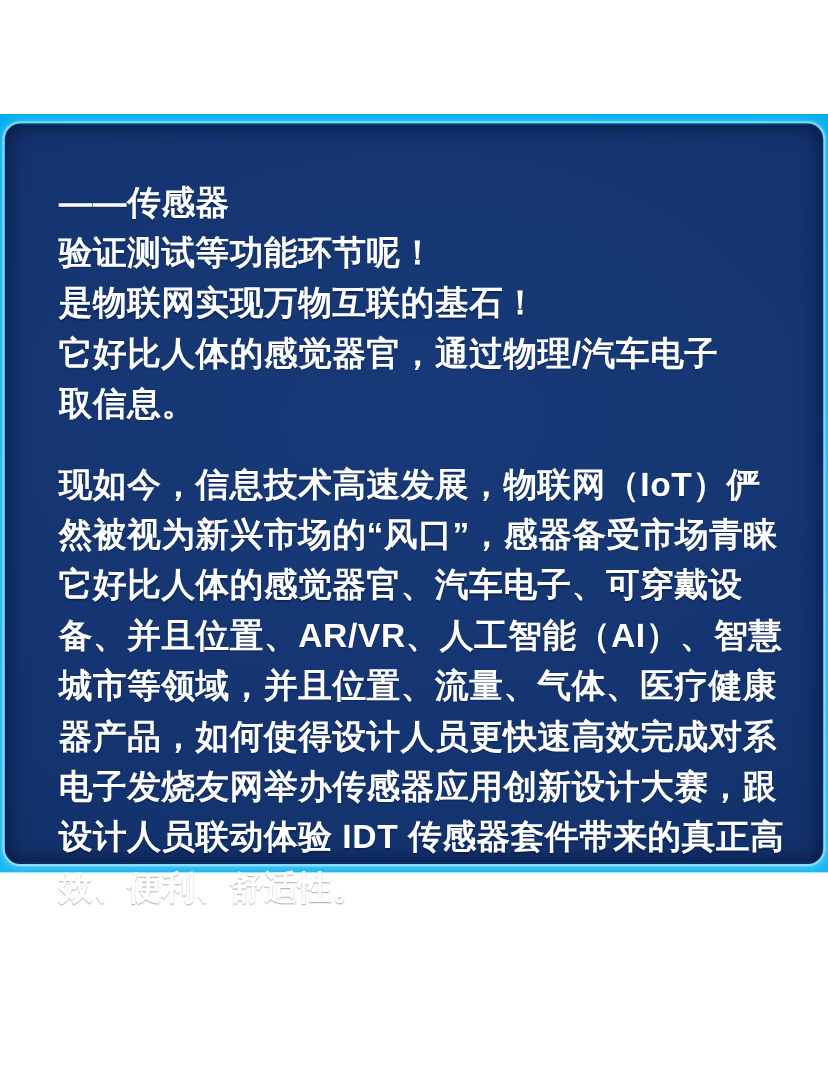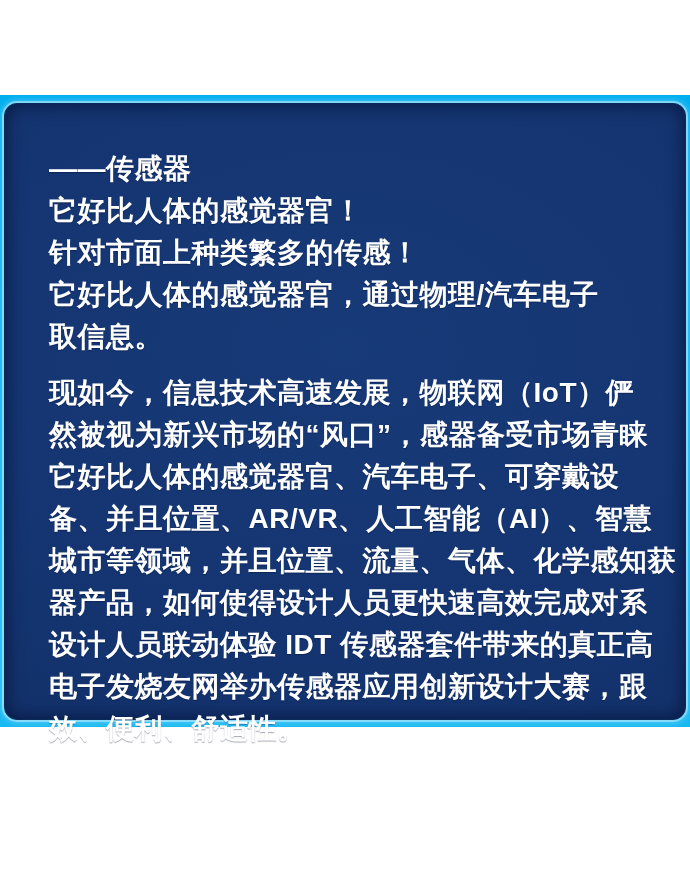--- a/index.html
+++ b/index.html
@@ -43,51 +43,51 @@
     left: 44px;
     right: 24px;
     top: 44px;
     color: #ffffff;
     font-weight: bold;
     font-size: 28px;
     line-height: 42px;
     letter-spacing: 0.5px;
   }
   .para { margin: 0; }
-  .para + .para { margin-top: 14px; }
+  .para + .para { margin-top: 25px; }
   .text-line {
     white-space: nowrap;
     text-shadow: 0 1px 1px rgba(0, 10, 40, 0.35);
   }
 </style>
 </head>
 <body>
 
 <div class="stage">
   <div class="top-margin"></div>
   <div class="banner">
     <div class="panel">
       <div class="text-block">
 
         <div class="para">
           <div class="text-line">——传感器</div>
-          <div class="text-line">它好比人体的感觉器官！</div>
-          <div class="text-line">针对市面上种类繁多的传感！</div>
+          <div class="text-line">验证测试等功能环节呢！</div>
+          <div class="text-line">是物联网实现万物互联的基石！</div>
           <div class="text-line">它好比人体的感觉器官，通过物理/汽车电子</div>
           <div class="text-line">取信息。</div>
         </div>
 
         <div class="para">
           <div class="text-line">现如今，信息技术高速发展，物联网（IoT）俨</div>
           <div class="text-line">然被视为新兴市场的“风口”，感器备受市场青睐</div>
           <div class="text-line">它好比人体的感觉器官、汽车电子、可穿戴设</div>
           <div class="text-line">备、并且位置、AR/VR、人工智能（AI）、智慧</div>
-          <div class="text-line">城市等领域，并且位置、流量、气体、化学感知获</div>
+          <div class="text-line">城市等领域，并且位置、流量、气体、医疗健康</div>
           <div class="text-line">器产品，如何使得设计人员更快速高效完成对系</div>
+          <div class="text-line">电子发烧友网举办传感器应用创新设计大赛，跟</div>
           <div class="text-line">设计人员联动体验 IDT 传感器套件带来的真正高</div>
-          <div class="text-line">电子发烧友网举办传感器应用创新设计大赛，跟</div>
           <div class="text-line">效、便利、舒适性。</div>
         </div>
 
       </div>
     </div>
   </div>
 </div>
 
 </body></html>

